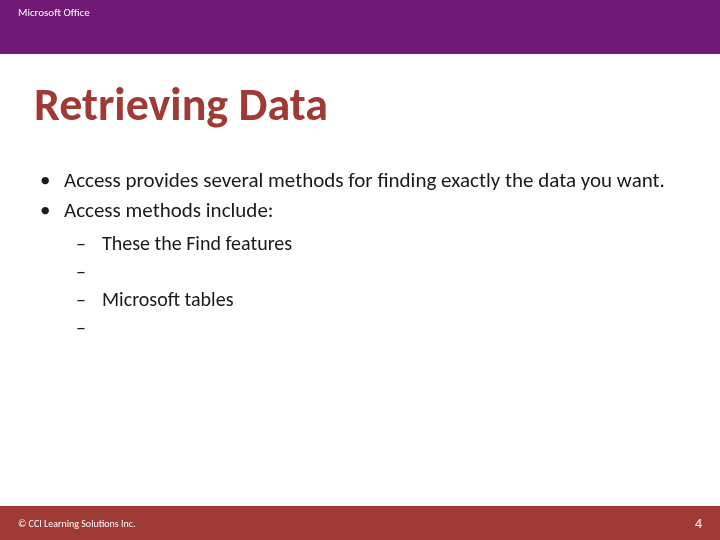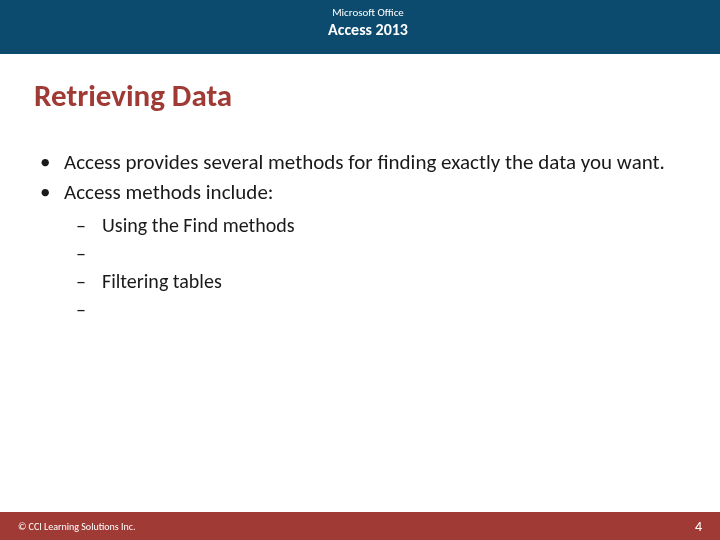--- a/index.html
+++ b/index.html
@@ -9,39 +9,38 @@
     }
     body {
       width: 720px;
       height: 540px;
       font-family: "Segoe UI", Calibri, Arial, sans-serif;
       background: #ffffff;
       position: relative;
       overflow: hidden;
     }
     .header-band {
-      background: #0c4a6e;
+      background: #701a75;
       color: #ffffff;
       padding: 6px 2px 8px 18px;
       height: 54px;
-      text-align: center;
     }
     .header-brand {
       font-size: 11px;
       font-weight: 400;
       letter-spacing: 0px;
     }
     .header-product {
       font-size: 16px;
       font-weight: 700;
       margin-top: 1px;
     }
     .title {
       color: #a03a35;
-      font-size: 31px;
+      font-size: 46px;
       font-weight: 700;
       padding: 22px 0 0 34px;
     }
     .content {
       padding: 34px 34px 0 34px;
     }
     .bullet-list {
       list-style: none;
     }
     .bullet-item {
@@ -78,65 +77,64 @@
       flex-shrink: 0;
       padding-left: 4px;
     }
     .footer {
       position: absolute;
       bottom: 0;
       left: 0;
       right: 0;
       background: #a03a35;
       color: #ffffff;
-      height: 28px;
+      height: 34px;
       display: flex;
       justify-content: space-between;
       align-items: center;
       padding: 0 18px;
     }
     .footer-copyright {
       font-size: 10px;
     }
     .footer-pagenum {
       font-size: 14px;
     }
   </style>
 </head>
 <body>
 
 <div class="header-band">
   <div class="header-brand">Microsoft Office</div>
-  <div class="header-product">Access 2013</div>
 </div>
 
 <div class="title">Retrieving Data</div>
 
 <div class="content">
   <ul class="bullet-list">
     <li class="bullet-item">
       <span class="bullet-marker">•</span>
       <span class="bullet-text">Access provides several methods for finding exactly the data you want.</span>
     </li>
     <li class="bullet-item">
       <span class="bullet-marker">•</span>
       <span class="bullet-text">Access methods include:</span>
     </li>
   </ul>
   <ul class="sub-list">
     <li class="sub-item">
       <span class="sub-marker">–</span>
-      <span>Using the Find methods</span>
+      <span>These the Find features</span>
     </li>
     <li class="sub-item">
       <span class="sub-marker">–</span>
     </li>
     <li class="sub-item">
       <span class="sub-marker">–</span>
-      <span>Filtering tables</span>
+      <span>Microsoft tables</span>
     </li>
     <li class="sub-item">
       <span class="sub-marker">–</span>
     </li>
   </ul>
 </div>
 
 <div class="footer">
   <span class="footer-copyright">© CCI Learning Solutions Inc.</span>
   <span class="footer-pagenum">4</span>

